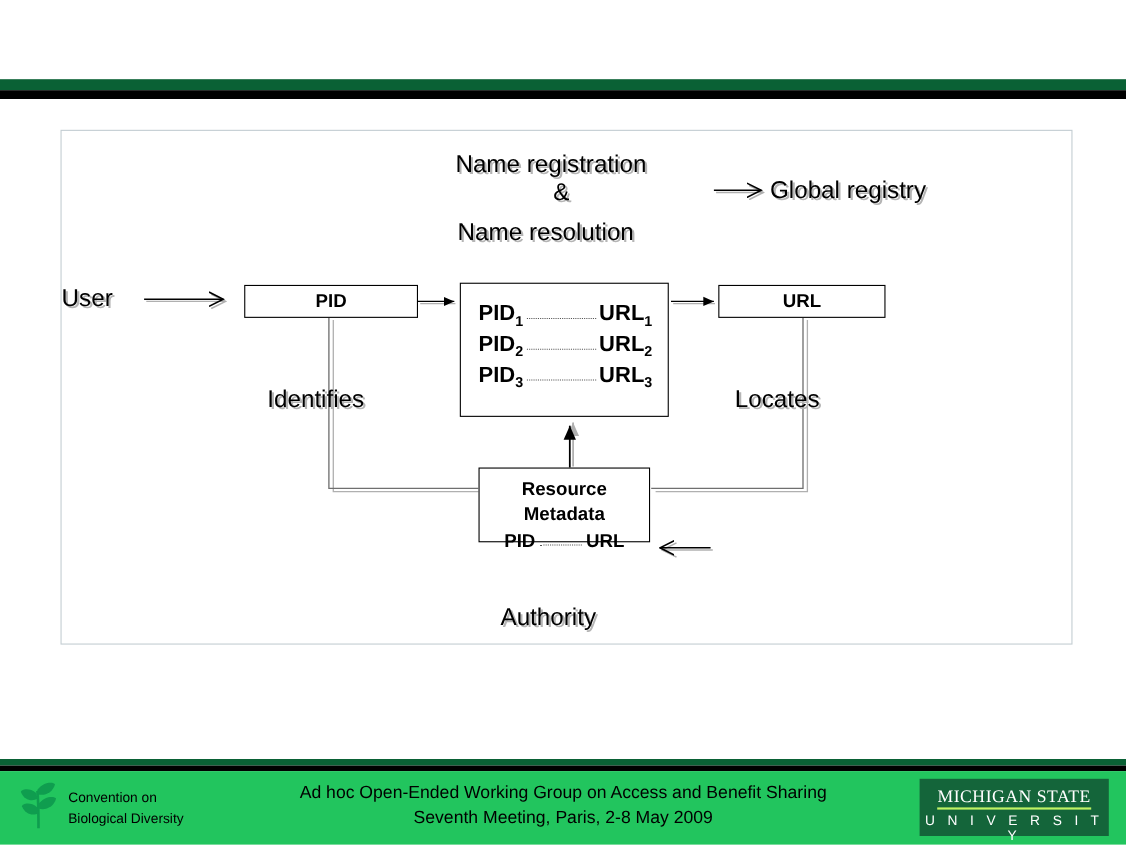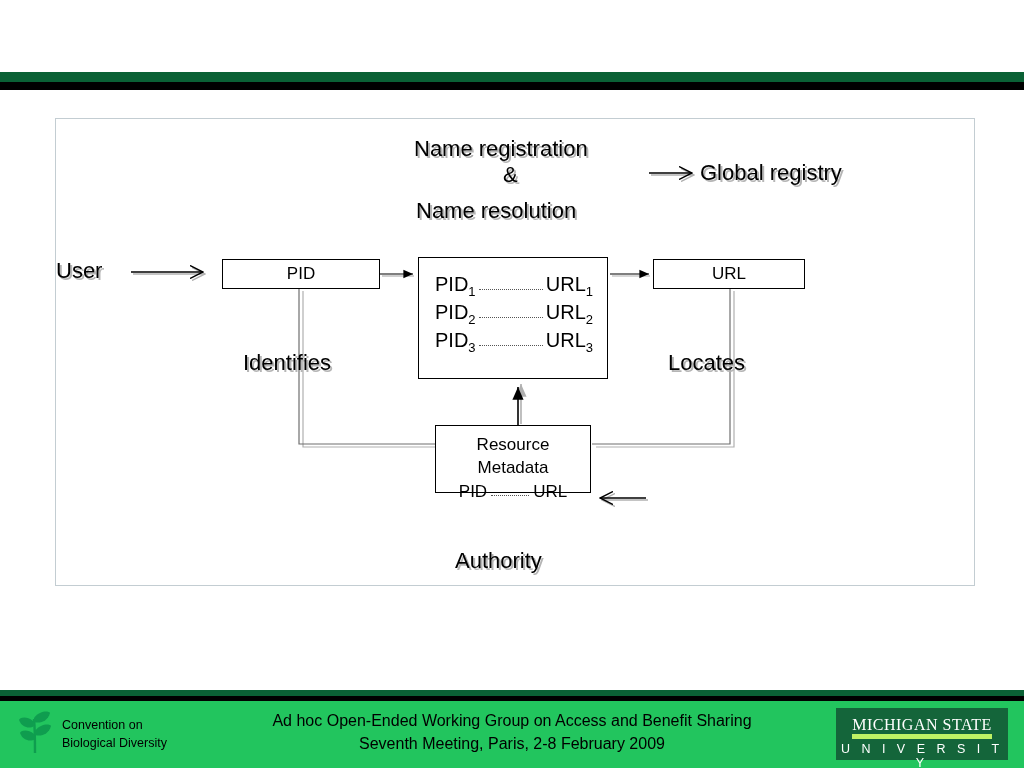--- a/index.html
+++ b/index.html
@@ -34,21 +34,21 @@
     position: absolute;
     left: 55px; top: 118px;
     width: 920px; height: 468px;
     border: 1px solid #c3cdd2;
     background: #ffffff;
     box-sizing: border-box;
   }
 
   
   .layer { position: absolute; left: 0; top: 0; width: 1024px; height: 768px; pointer-events: none; }
-  .layer > * { pointer-events: auto; }
+  .layer > * { pointer-events: auto; font-weight: bold; }
 
   
   .shadow-text {
     position: absolute;
     color: #000000;
     font-family: "Liberation Sans", sans-serif;
     font-weight: 400;
     text-shadow: 2px 2px 0 #b5b5b5;
     white-space: nowrap;
     line-height: 1.15;
@@ -173,21 +173,21 @@
     width: 172px; height: 52px;
     background: #14653a;
     color: #ffffff;
     text-align: center;
     font-family: "Liberation Serif", serif;
   }
   .msu-line1 {
     font-size: 16px;
     letter-spacing: 0.5px;
     padding-top: 8px;
-    border-bottom: 5px solid #bef264;
+    border-bottom: 2px solid #bef264;
     display: inline-block;
     line-height: 1.1;
   }
   .msu-line2 {
     font-size: 12.5px;
     letter-spacing: 4px;
     padding-top: 3px;
     font-family: "Liberation Sans", sans-serif;
   }
 </style>
@@ -313,21 +313,21 @@
       </svg>
     </span>
     <div class="cbd-text">
       <div>Convention on</div>
       <div>Biological Diversity</div>
     </div>
   </div>
 
   <div class="footer-center">
     <div>Ad hoc Open-Ended Working Group on Access and Benefit Sharing</div>
-    <div>Seventh Meeting, Paris, 2-8 February 2009</div>
+    <div>Seventh Meeting, Paris, 2-8 May 2009</div>
   </div>
 
 </div>
 
 <div class="msu-logo">
   <div><span class="msu-line1">MICHIGAN STATE</span></div>
   <div class="msu-line2">U N I V E R S I T Y</div>
 </div>
 
 </body></html>

